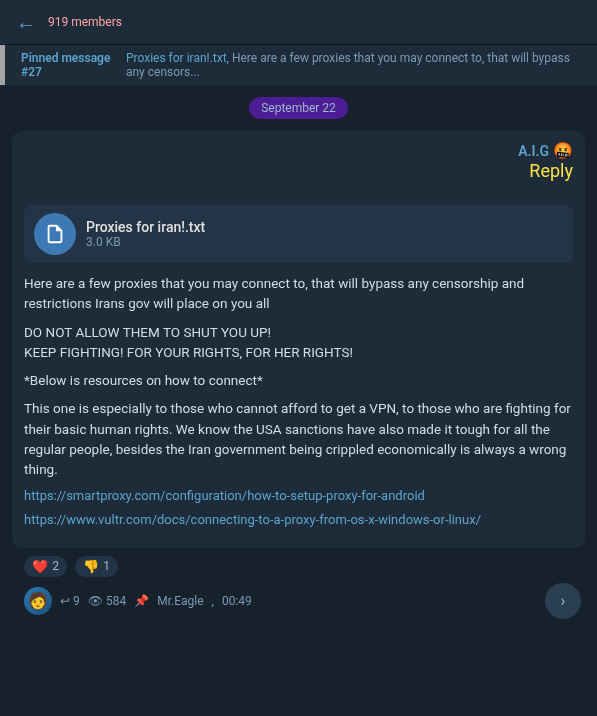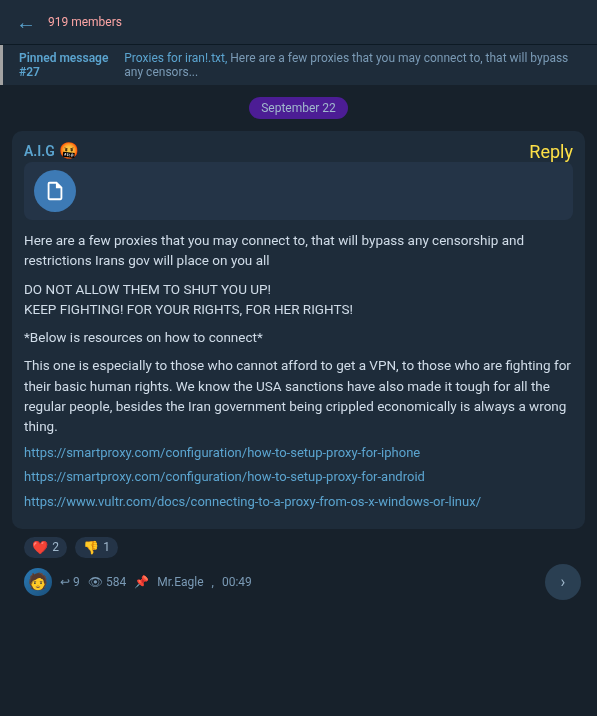--- a/index.html
+++ b/index.html
@@ -27,21 +27,21 @@
       cursor: pointer;
     }
     .header-info { display: flex; flex-direction: column; }
     .header-title { font-size: 15px; font-weight: 600; color: #e8eaed; }
     .header-sub { font-size: 12px; color: #fca5a5; }
 
     
     .pinned-bar {
       background-color: #1e2c3a;
       padding: 6px 16px;
-      border-left: 3px solid #a3a3a3;
+      border-left: 5px solid #a3a3a3;
       display: flex;
       align-items: flex-end;
       gap: 6px;
       font-size: 12px;
       color: #7a9ab5;
     }
     .pinned-label { color: #5ba4cf; font-weight: 600; }
     .pinned-highlight { color: #5ba4cf; }
 
     
@@ -65,23 +65,24 @@
     .message-bubble {
       background-color: #1e2c3a;
       border-radius: 10px;
       padding: 10px 12px;
       position: relative;
     }
 
     
     .msg-header {
       display: flex;
-      align-items: flex-start;
+      align-items: flex-end;
       justify-content: space-between;
-      margin-bottom: 0;
+      margin-bottom: 24px;
+      flex-direction: column;
     }
     .sender-name {
       color: #5ba4cf;
       font-size: 14px;
       font-weight: 600;
     }
     .emoji-icon { font-size: 16px; margin-left: 4px; }
     .reply-btn {
       color: #fde047;
       font-size: 18px;
@@ -231,28 +232,31 @@
       </div>
       <span class="reply-btn">Reply</span>
     </div>
 
     <div class="file-attachment">
       <div class="file-icon">
         <svg width="22" height="22" viewBox="0 0 24 24" fill="white">
           <path d="M14,2H6A2,2 0 0,0 4,4V20A2,2 0 0,0 6,22H18A2,2 0 0,0 20,20V8L14,2M18,20H6V4H13V9H18V20Z"></path>
         </svg>
       </div>
+      <div class="file-info">
+        <span class="file-name">Proxies for iran!.txt</span>
+        <span class="file-size">3.0 KB</span>
+      </div>
     </div>
 
     <div class="msg-text">
       <p>Here are a few proxies that you may connect to, that will bypass any censorship and restrictions Irans gov will place on you all</p>
       <p>DO NOT ALLOW THEM TO SHUT YOU UP!<br>KEEP FIGHTING! FOR YOUR RIGHTS, FOR HER RIGHTS!</p>
       <p>*Below is resources on how to connect*</p>
       <p>This one is especially to those who cannot afford to get a VPN, to those who are fighting for their basic human rights. We know the USA sanctions have also made it tough for all the regular people, besides the Iran government being crippled economically is always a wrong thing.</p>
-      <a class="msg-link" href="#">https://smartproxy.com/configuration/how-to-setup-proxy-for-iphone</a>
       <a class="msg-link" href="#">https://smartproxy.com/configuration/how-to-setup-proxy-for-android</a>
       <a class="msg-link" href="#">https://www.vultr.com/docs/connecting-to-a-proxy-from-os-x-windows-or-linux/</a>
     </div>
   </div>
 
   <div class="reactions-row">
     <div class="reaction">
       <span>❤️</span>
       <span class="reaction-count">2</span>
     </div>

